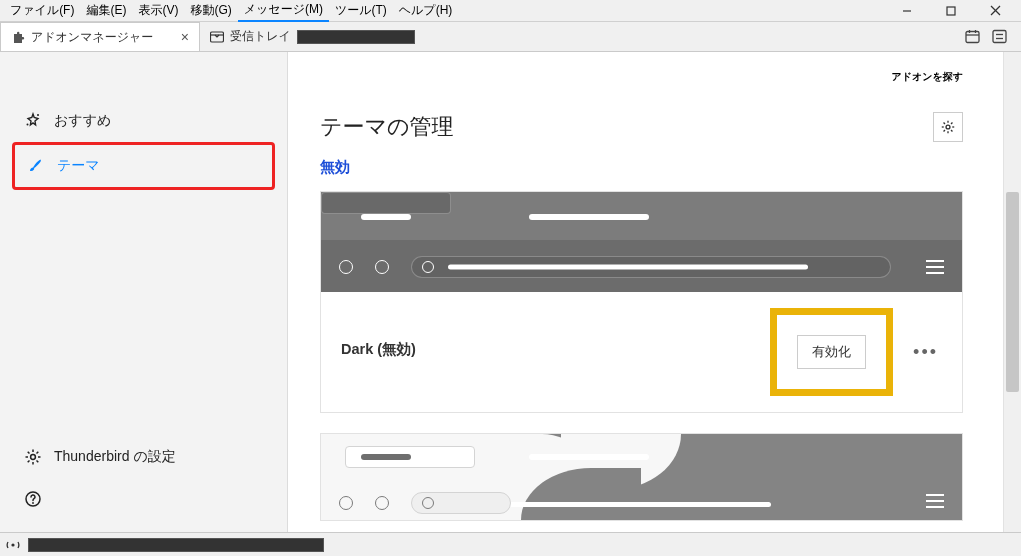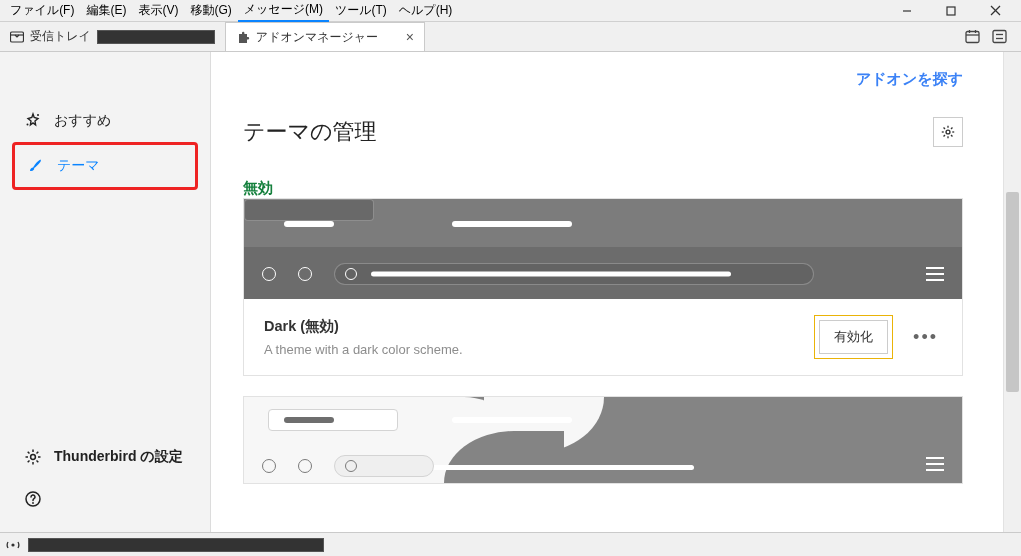--- a/index.html
+++ b/index.html
@@ -12,39 +12,39 @@
   .win-btn { width: 44px; height: 22px; display:flex; align-items:center; justify-content:center; font-size: 13px; color:#333; }
 
   .tabbar { display: flex; align-items: stretch; height: 30px; background: #f0f0f0; border-bottom: 1px solid #cacaca; position: relative; }
   .tab { display: flex; align-items: center; padding: 0 10px; gap: 6px; font-size: 12px; color: #333; position: relative; min-width: 200px; }
   .tab.active { background: #fff; border: 1px solid #cacaca; border-bottom: none; }
   .tab .tab-icon { width: 14px; height: 14px; display:inline-flex; align-items:center; justify-content:center; }
   .tab-close { margin-left: auto; font-size: 14px; color: #555; }
   .toolbar-icons { margin-left: auto; display:flex; gap:12px; padding: 0 14px; align-items:center; color:#444; font-size:14px; }
 
   .app-body { flex: 1; display: flex; overflow: hidden; }
-  .sidebar { width: 211px; background: #f3f3f3; border-right: 1px solid #dcdcdc; padding: 48px 12px 12px; display:flex; flex-direction:column; }
+  .sidebar { width: 288px; background: #f3f3f3; border-right: 1px solid #dcdcdc; padding: 48px 12px 12px; display:flex; flex-direction:column; }
   .sidebar-item { display: flex; align-items: center; gap: 12px; padding: 12px 12px; font-size: 14px; color: #222; border-radius: 4px; }
   .sidebar-item.active { color: #0a84ff; }
   .red-box { border: 3px solid #e22; }
   .sidebar-item .side-icon { width: 18px; height: 18px; display:inline-flex; align-items:center; justify-content:center; }
-  .sidebar-bottom { margin-top: auto; font-weight: bold; }
+  .sidebar-bottom { margin-top: auto; }
 
   .content { flex: 1; background: #fff; overflow-y: auto; position: relative; }
   .content-inner { padding: 18px 58px 24px 32px; }
   .search-row { display:flex; align-items:center; justify-content:flex-end; gap: 14px; margin-bottom: 28px; }
-  .search-label { font-size: 15px; font-weight: bold; color:#3b82f6; }
+  .search-label { font-size: 10px; font-weight: bold; color:#000000; }
   .search-box { width: 280px; height: 30px; border: 1px solid #ccc; background:#fff; display:flex; align-items:center; padding: 0 10px; color:#9a9a9a; font-size: 13px; }
   .search-box .mag { margin-left:auto; color:#8a8a8a; }
 
-  .page-title-row { display:flex; align-items:center; justify-content:space-between; margin-bottom: 32px; }
+  .page-title-row { display:flex; align-items:center; justify-content:space-between; margin-bottom: 16px; }
   .page-title { font-size: 22px; font-weight: 400; color:#222; }
   .gear-sq { width: 30px; height: 30px; border:1px solid #ccc; background:#fff; display:flex; align-items:center; justify-content:center; color:#444; font-size:16px; }
 
-  .section-label { font-size: 15px; font-weight: bold; color:#15803d; }
+  .section-label { font-size: 15px; font-weight: bold; color:#1d4ed8; margin-bottom: 14px; }
 
   .theme-card { border:1px solid #e2e2e2; background:#fff; margin-bottom: 20px; }
   .preview { height: 100px; position: relative; overflow:hidden; }
   .preview.dark-a { background:#7c7c7c; }
   .preview.dark-a::after { content:""; position:absolute; left:0; right:0; top:48px; bottom:0; background:#6c6c6c; }
   .pill-lg { width:130px; height:22px; background:#696969; border-radius:4px; border:1px solid rgba(255,255,255,0.25); }
   .bar1 { width:50px; height:6px; background:#fff; border-radius:3px; position:absolute; left:40px; top:22px; }
   .bar2 { width:120px; height:6px; background:#fff; border-radius:3px; position:absolute; left:208px; top:22px; }
   .row2 { position:absolute; left:18px; top:64px; display:flex; align-items:center; gap:22px; z-index:2; }
   .circ { width:14px; height:14px; border:1.5px solid #fff; border-radius:50%; }
@@ -55,21 +55,21 @@
   .burger span { position:absolute; left:0; right:0; height:2px; background:#fff; }
   .burger span:nth-child(1){top:0;} .burger span:nth-child(2){top:6px;} .burger span:nth-child(3){top:12px;}
 
   .card-body { display:flex; align-items:center; padding: 16px 20px; gap:16px; }
   .card-text { flex:1; }
   .card-title { font-size: 14.5px; font-weight:bold; color:#333; margin-bottom:6px; }
   .card-desc { font-size:13px; color:#8d8d8d; }
   .enable-btn { padding: 7px 14px; border:1px solid #ccc; background:#fff; font-size:13px; color:#333; }
   .more-dots { font-size:18px; color:#666; letter-spacing:2px; padding: 0 4px; }
   .card-actions { display:flex; align-items:center; gap:10px; }
-  .card-actions.highlight { border: 1px solid #eab308; padding: 4px; }
+  .card-actions.highlight { border: 7px solid #eab308; padding: 20px; }
 
   .preview.light-b { background:#848484; }
   .light-panel { position:absolute; left:0; top:0; width:280px; bottom:0; background:#f7f7f7; border-top-right-radius:60px; }
   .swoop { position:absolute; left:240px; top:0; width:140px; bottom:0; }
   .swoop::before { content:""; position:absolute; left:0; top:0; width:120px; height:56px; background:#f7f7f7; border-bottom-right-radius:70px 56px; }
   .swoop::after { content:""; position:absolute; left:-40px; bottom:0; width:120px; height:52px; background:#848484; border-top-left-radius:70px 52px; }
   .pb-pill { position:absolute; left:24px; top:12px; width:130px; height:22px; background:#fff; border:1px solid #d4d4d4; border-radius:4px; }
   .pb-bar1 { position:absolute; left:40px; top:20px; width:50px; height:6px; background:#6e6e6e; border-radius:3px; }
   .pb-bar2 { position:absolute; left:208px; top:20px; width:120px; height:6px; background:#fff; border-radius:3px; }
   .pb-row { position:absolute; left:18px; top:58px; display:flex; align-items:center; gap:22px; z-index:3; }
@@ -116,39 +116,39 @@
     <div class="win-btn">
       <svg width="11" height="11">
           <line x1="1" y1="1" x2="10" y2="10" stroke="#333" stroke-width="1.2"></line>
           <line x1="10" y1="1" x2="1" y2="10" stroke="#333" stroke-width="1.2"></line>
         </svg>
     </div>
   </div>
 </div>
 
 <div class="tabbar">
+  <div class="tab active">
+    <span class="tab-icon">
+      <svg width="14" height="14" viewBox="0 0 14 14">
+          <path d="M3 4 h3 v-1 a1.2 1.2 0 1 1 2.4 0 v1 H11 v3 h1 a1.2 1.2 0 1 1 0 2.4 h-1 V13 H3 Z" fill="#555"></path>
+        </svg>
+    </span>
+    <span>アドオンマネージャー</span>
+    <span class="tab-close">×</span>
+  </div>
   <div class="tab">
     <span class="tab-icon">
       <svg width="14" height="12">
           <rect x="0.5" y="1" width="13" height="10" rx="1.5" fill="none" stroke="#333" stroke-width="1.2"></rect>
           <path d="M0.5 4 h13" stroke="#333" stroke-width="1.2"></path>
           <path d="M5 4 l2 2 l2 -2" fill="none" stroke="#333" stroke-width="1.2"></path>
         </svg>
     </span>
     <span>受信トレイ</span>
     <span class="blackbar"></span>
-  </div>
-  <div class="tab active">
-    <span class="tab-icon">
-      <svg width="14" height="14" viewBox="0 0 14 14">
-          <path d="M3 4 h3 v-1 a1.2 1.2 0 1 1 2.4 0 v1 H11 v3 h1 a1.2 1.2 0 1 1 0 2.4 h-1 V13 H3 Z" fill="#555"></path>
-        </svg>
-    </span>
-    <span>アドオンマネージャー</span>
-    <span class="tab-close">×</span>
   </div>
   <div class="toolbar-icons">
     <span>
       <svg width="15" height="15">
           <rect x="1" y="2.5" width="13" height="11" rx="1.5" fill="none" stroke="#444" stroke-width="1.3"></rect>
           <line x1="1" y1="6" x2="14" y2="6" stroke="#444" stroke-width="1.3"></line>
           <line x1="4.5" y1="1" x2="4.5" y2="4" stroke="#444" stroke-width="1.3"></line>
           <line x1="10.5" y1="1" x2="10.5" y2="4" stroke="#444" stroke-width="1.3"></line>
         </svg>
     </span>
@@ -258,21 +258,20 @@
           </div>
           <div class="burger">
               <span></span>
               <span></span>
               <span></span>
             </div>
         </div>
         <div class="card-body">
           <div class="card-text">
             <div class="card-title">Dark (無効)</div>
-            <div class="card-desc">A theme with a dark color scheme.</div>
           </div>
           <div class="card-actions highlight">
             <div class="enable-btn">有効化</div>
           </div>
           <div class="more-dots">•••</div>
         </div>
       </div>
 
       <div class="theme-card" style="margin-bottom:0;">
         <div class="preview light-b" style="height:86px;">

